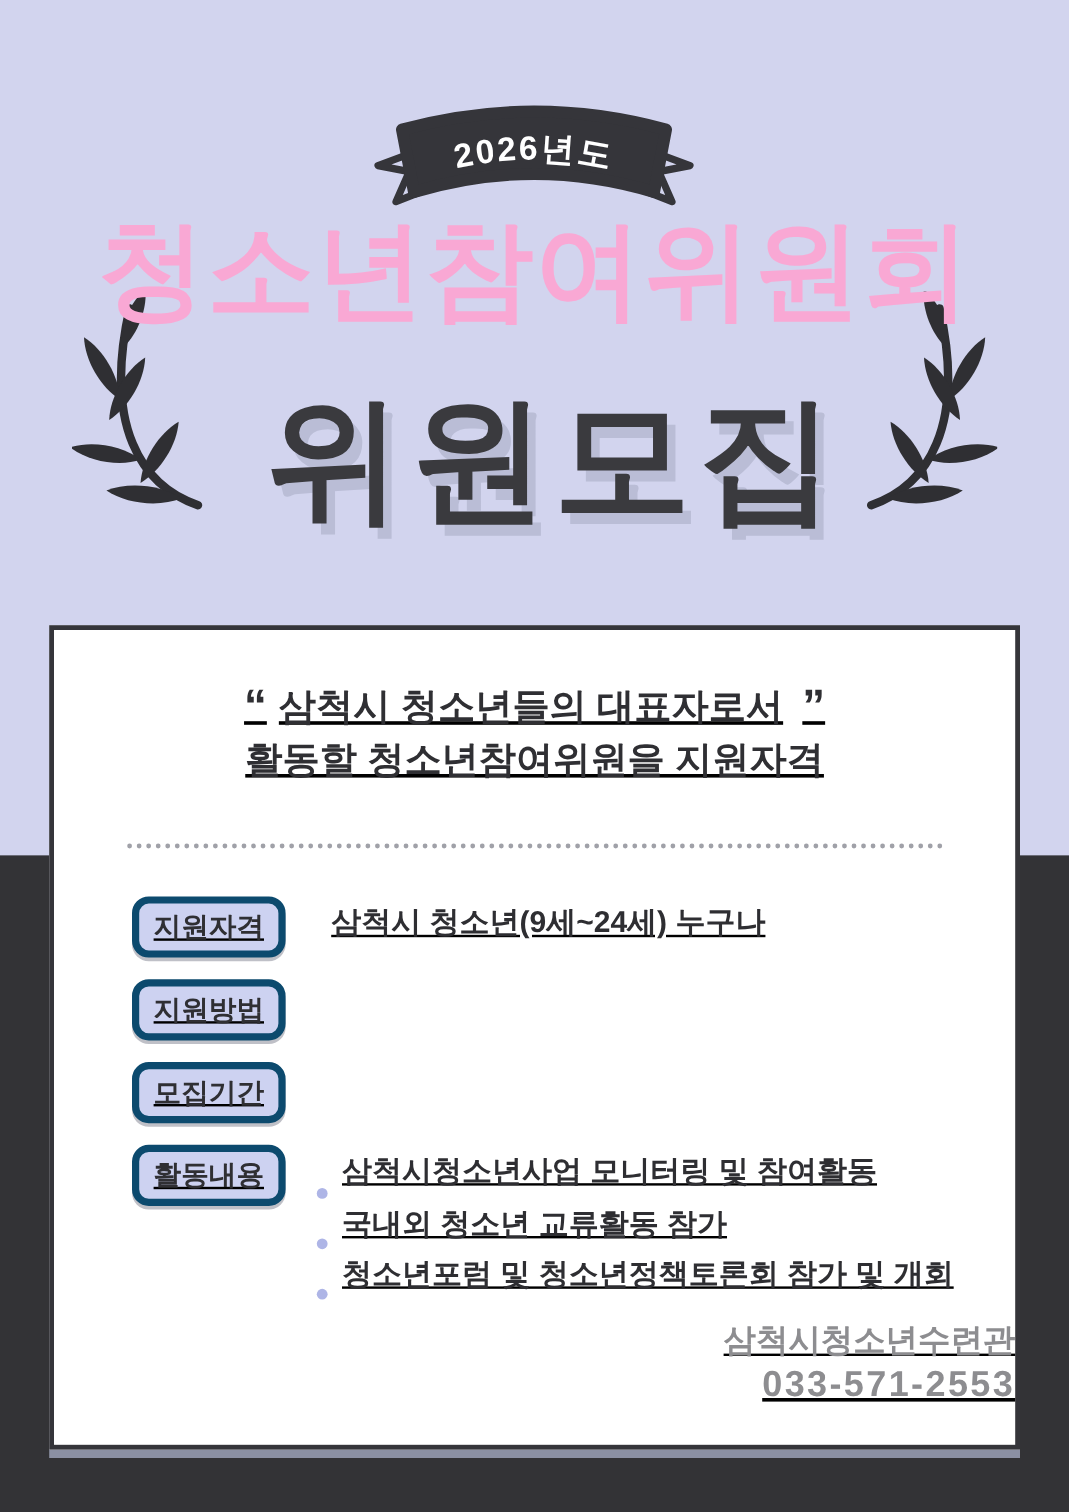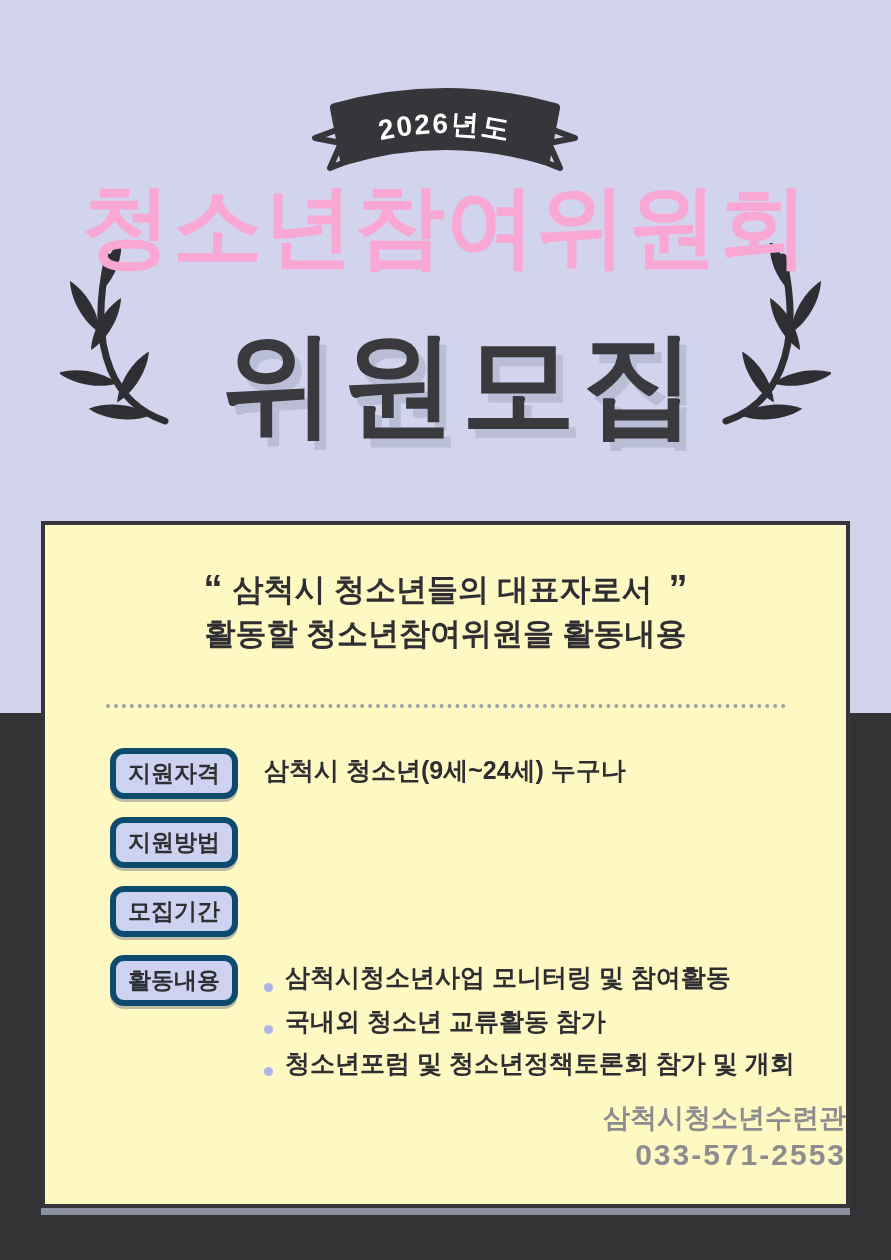--- a/index.html
+++ b/index.html
@@ -31,41 +31,42 @@
   }
 
   
   .laurel{position:absolute;width:110px;height:190px;}
   .laurel-left{left:60px;top:243px;}
   .laurel-right{left:721px;top:243px;}
 
   
   .card{
     position:absolute;left:41px;top:521px;width:801px;height:679px;
-    background:#fef9c3;border:4px solid #35353a;
+    background:#ffffff;border:4px solid #35353a;
     box-shadow:0 7px 0 #8b90a3;
+    text-decoration:underline;
   }
   .quote{margin-top:42px;text-align:center;color:#2f2f33;font-weight:800;font-size:31px;line-height:44px;}
   .quote .qmark{font-size:38px;font-weight:900;vertical-align:-2px;}
   .quote .qmark.open{margin-right:10px;}
   .quote .qmark.close{margin-left:16px;}
 
   .divider{width:680px;margin:48px auto 0;border-top:4px dotted #a0a1a8;height:0;}
 
   .rows{margin:40px 0 0 65px;}
   .row{display:flex;align-items:flex-start;margin-bottom:18px;}
   .badge{
     flex:0 0 auto;width:116px;height:39px;border:6px solid #0c4a6e;border-radius:14px;
     background:#cdd2f1;display:flex;align-items:center;justify-content:center;
     font-size:23px;font-weight:700;color:#2f2f33;
     box-shadow:0 3px 0 rgba(95,97,115,0.4);
   }
-  .row-text{margin-left:26px;font-size:25px;font-weight:700;color:#2e2e32;line-height:45px;white-space:nowrap;}
+  .row-text{margin-left:38px;font-size:25px;font-weight:700;color:#2e2e32;line-height:45px;white-space:nowrap;}
   .bullet-list{list-style:none;margin:0 0 0 26px;padding:0;}
-  .bullet-list li{display:flex;align-items:center;font-size:25px;font-weight:700;color:#2e2e32;line-height:42px;}
+  .bullet-list li{display:flex;align-items:flex-end;font-size:25px;font-weight:700;color:#2e2e32;line-height:42px;}
   .bullet-list li:first-child{line-height:45px;}
   .dot{flex:0 0 auto;width:9px;height:9px;border-radius:50%;background:#aeb5e6;margin:17px 12px 0 0;}
   .bullet-list li:first-child .dot{margin-top:19px;}
 
   .footerblock{margin-top:16px;text-align:right;color:#8d8d90;font-weight:700;line-height:1.25;}
   .footer-org{font-size:27px;}
   .footer-phone{font-size:30px;letter-spacing:2px;}
 </style>
 </head>
 <body>
@@ -115,21 +116,21 @@
 
   <div class="hero1" data-text="청소년참여위원회">청소년참여위원회</div>
   <div class="hero2">위원모집</div>
 
   <div class="card">
 
     <div class="quote">
       <div>
         <span class="qmark open">“</span><span>삼척시 청소년들의 대표자로서</span><span class="qmark close">”</span>
       </div>
-      <div>활동할 청소년참여위원을 활동내용</div>
+      <div>활동할 청소년참여위원을 지원자격</div>
     </div>
 
     <div class="divider"></div>
 
     <div class="rows">
 
       <div class="row">
         <div class="badge">지원자격</div>
         <div class="row-text">삼척시 청소년(9세~24세) 누구나</div>
       </div>

